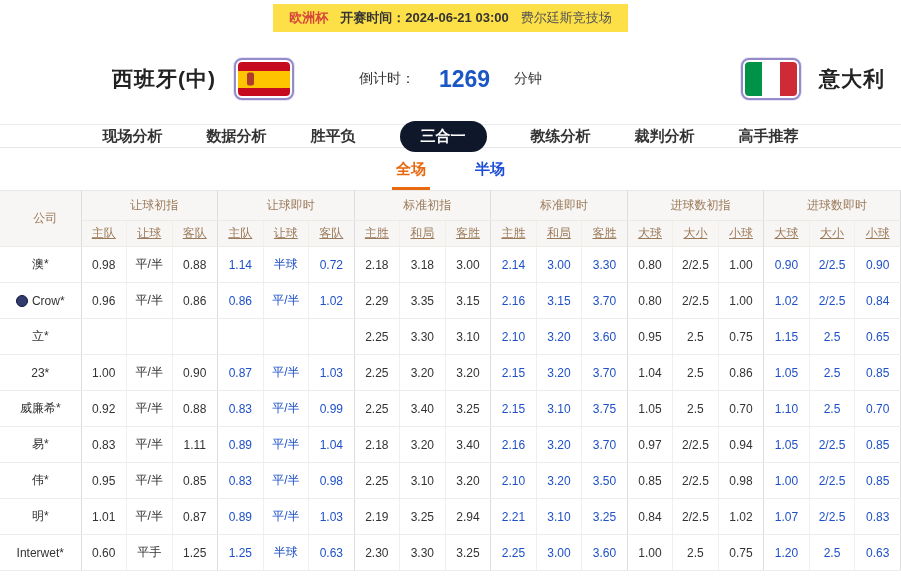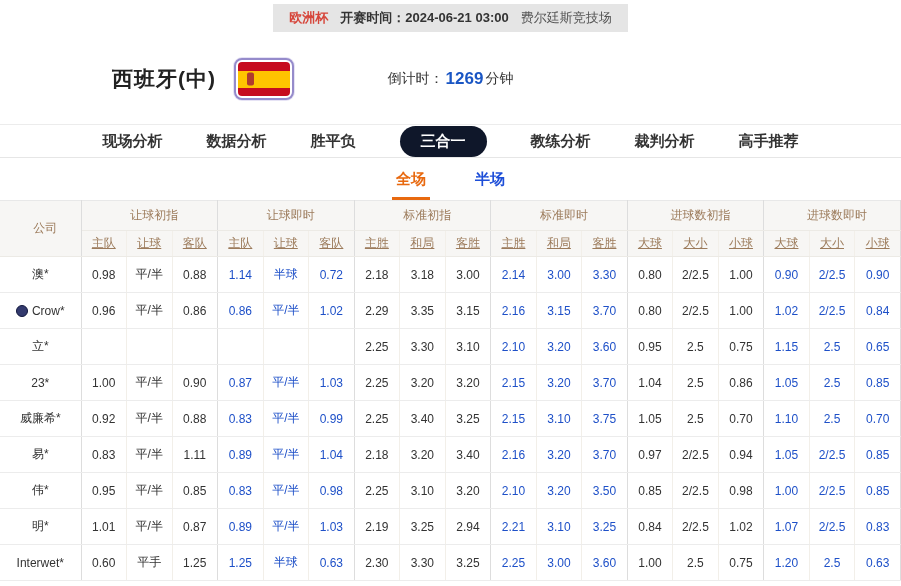--- a/index.html
+++ b/index.html
@@ -1,46 +1,46 @@
 <!DOCTYPE html>
 <html><head>
 <meta charset="utf-8">
 <style>
   * { margin:0; padding:0; box-sizing:border-box; }
   html,body { width:901px; height:586px; overflow:hidden; background:#fff;
     font-family:"Liberation Sans","DejaVu Sans",sans-serif; color:#333; }
 
   
   .topbar { height:34px; display:flex; justify-content:center; align-items:flex-start; padding-top:4px; }
-  .topbar-inner { background:#e5e5e5; padding:5px 16px; display:flex; align-items:center; gap:12px; font-size:13px; }
+  .topbar-inner { background:#fde047; padding:5px 16px; display:flex; align-items:center; gap:12px; font-size:13px; }
   .league-badge { color:#d6453a; font-weight:bold; }
   .kickoff { font-weight:normal; color:#333; }
   .venue { color:#555; }
 
   
   .match-row { height:90px; position:relative; display:flex; align-items:center; }
   .team { display:flex; align-items:center; gap:18px; }
   .team.home { padding-left:112px; }
   .team.away { margin-left:auto; padding-right:16px; }
   .team-name { font-size:21px; font-weight:bold; color:#222; letter-spacing:1px; }
   .flag { display:inline-block; border:2px solid #958bcb; border-radius:8px; background:#fff; padding:2px; box-shadow:0 0 0 1px #e6e3f5; }
   .flag-inner { display:flex; width:52px; height:34px; border-radius:4px; overflow:hidden; position:relative; }
   .flag-inner.spain { flex-direction:column; }
   .spain .sp-red { height:25%; background:#c60b1e; }
   .spain .sp-yellow { height:50%; background:#ffc400; }
   .spain .emblem { position:absolute; left:9px; top:50%; transform:translateY(-50%); width:7px; height:13px; background:#b03a2e; border-radius:2px; }
   .flag-inner.italy > i { width:33.34%; height:100%; }
   .italy .it-green { background:#009246; }
   .italy .it-white { background:#fff; }
   .italy .it-red { background:#ce2b37; }
-  .countdown { position:absolute; left:50%; transform:translateX(-50%); display:flex; align-items:center; gap:0; font-size:14px; color:#333; }
-  .countdown .count { font-size:17px; font-weight:bold; color:#1a56c4; padding:0 2px; }
-
-  
-  .nav { height:34px; border-top:1px solid #ececec; border-bottom:1px solid #e6e6e6; display:flex; justify-content:center; align-items:center; gap:44px; }
+  .countdown { position:absolute; left:50%; transform:translateX(-50%); display:flex; align-items:center; gap:22px; font-size:14px; color:#333; }
+  .countdown .count { font-size:23px; font-weight:bold; color:#1a56c4; padding:0 2px; }
+
+  
+  .nav { height:24px; border-top:1px solid #ececec; border-bottom:1px solid #e6e6e6; display:flex; justify-content:center; align-items:center; gap:44px; }
   .nav-item { font-size:15px; font-weight:bold; color:#333; cursor:pointer; }
   .nav-item.active { background:#0f172a; color:#fff; padding:6px 21px; border-radius:16px; }
 
   
   .subtabs { height:42px; display:flex; justify-content:center; align-items:flex-end; gap:41px; padding-bottom:0; }
   .subtab { font-size:15px; font-weight:bold; color:#1d4ed8; cursor:pointer; padding:8px 4px; border-bottom:3px solid transparent; }
   .subtab.active { color:#e8690f; border-bottom-color:#e8690f; }
 
   
   table.odds { width:100%; border-collapse:collapse; table-layout:fixed; font-size:12px; border-top:1px solid #e8e8e8; }
@@ -76,20 +76,30 @@
           <i class="sp-yellow"></i>
           <i class="sp-red"></i>
         <i class="emblem"></i>
       </span>
     </span>
   </div>
   <div class="countdown">
     <span>倒计时：</span>
     <span class="count">1269</span>
     <span>分钟</span>
+  </div>
+  <div class="team away">
+    <span class="flag">
+      <span class="flag-inner italy">
+        <i class="it-green"></i>
+          <i class="it-white"></i>
+          <i class="it-red"></i>
+      </span>
+    </span>
+    <span class="team-name">意大利</span>
   </div>
 </div>
 
 <div class="nav" id="nav">
     <span class="nav-item">现场分析</span>
     <span class="nav-item">数据分析</span>
     <span class="nav-item">胜平负</span>
     <span class="nav-item active">三合一</span>
     <span class="nav-item">教练分析</span>
     <span class="nav-item">裁判分析</span>

